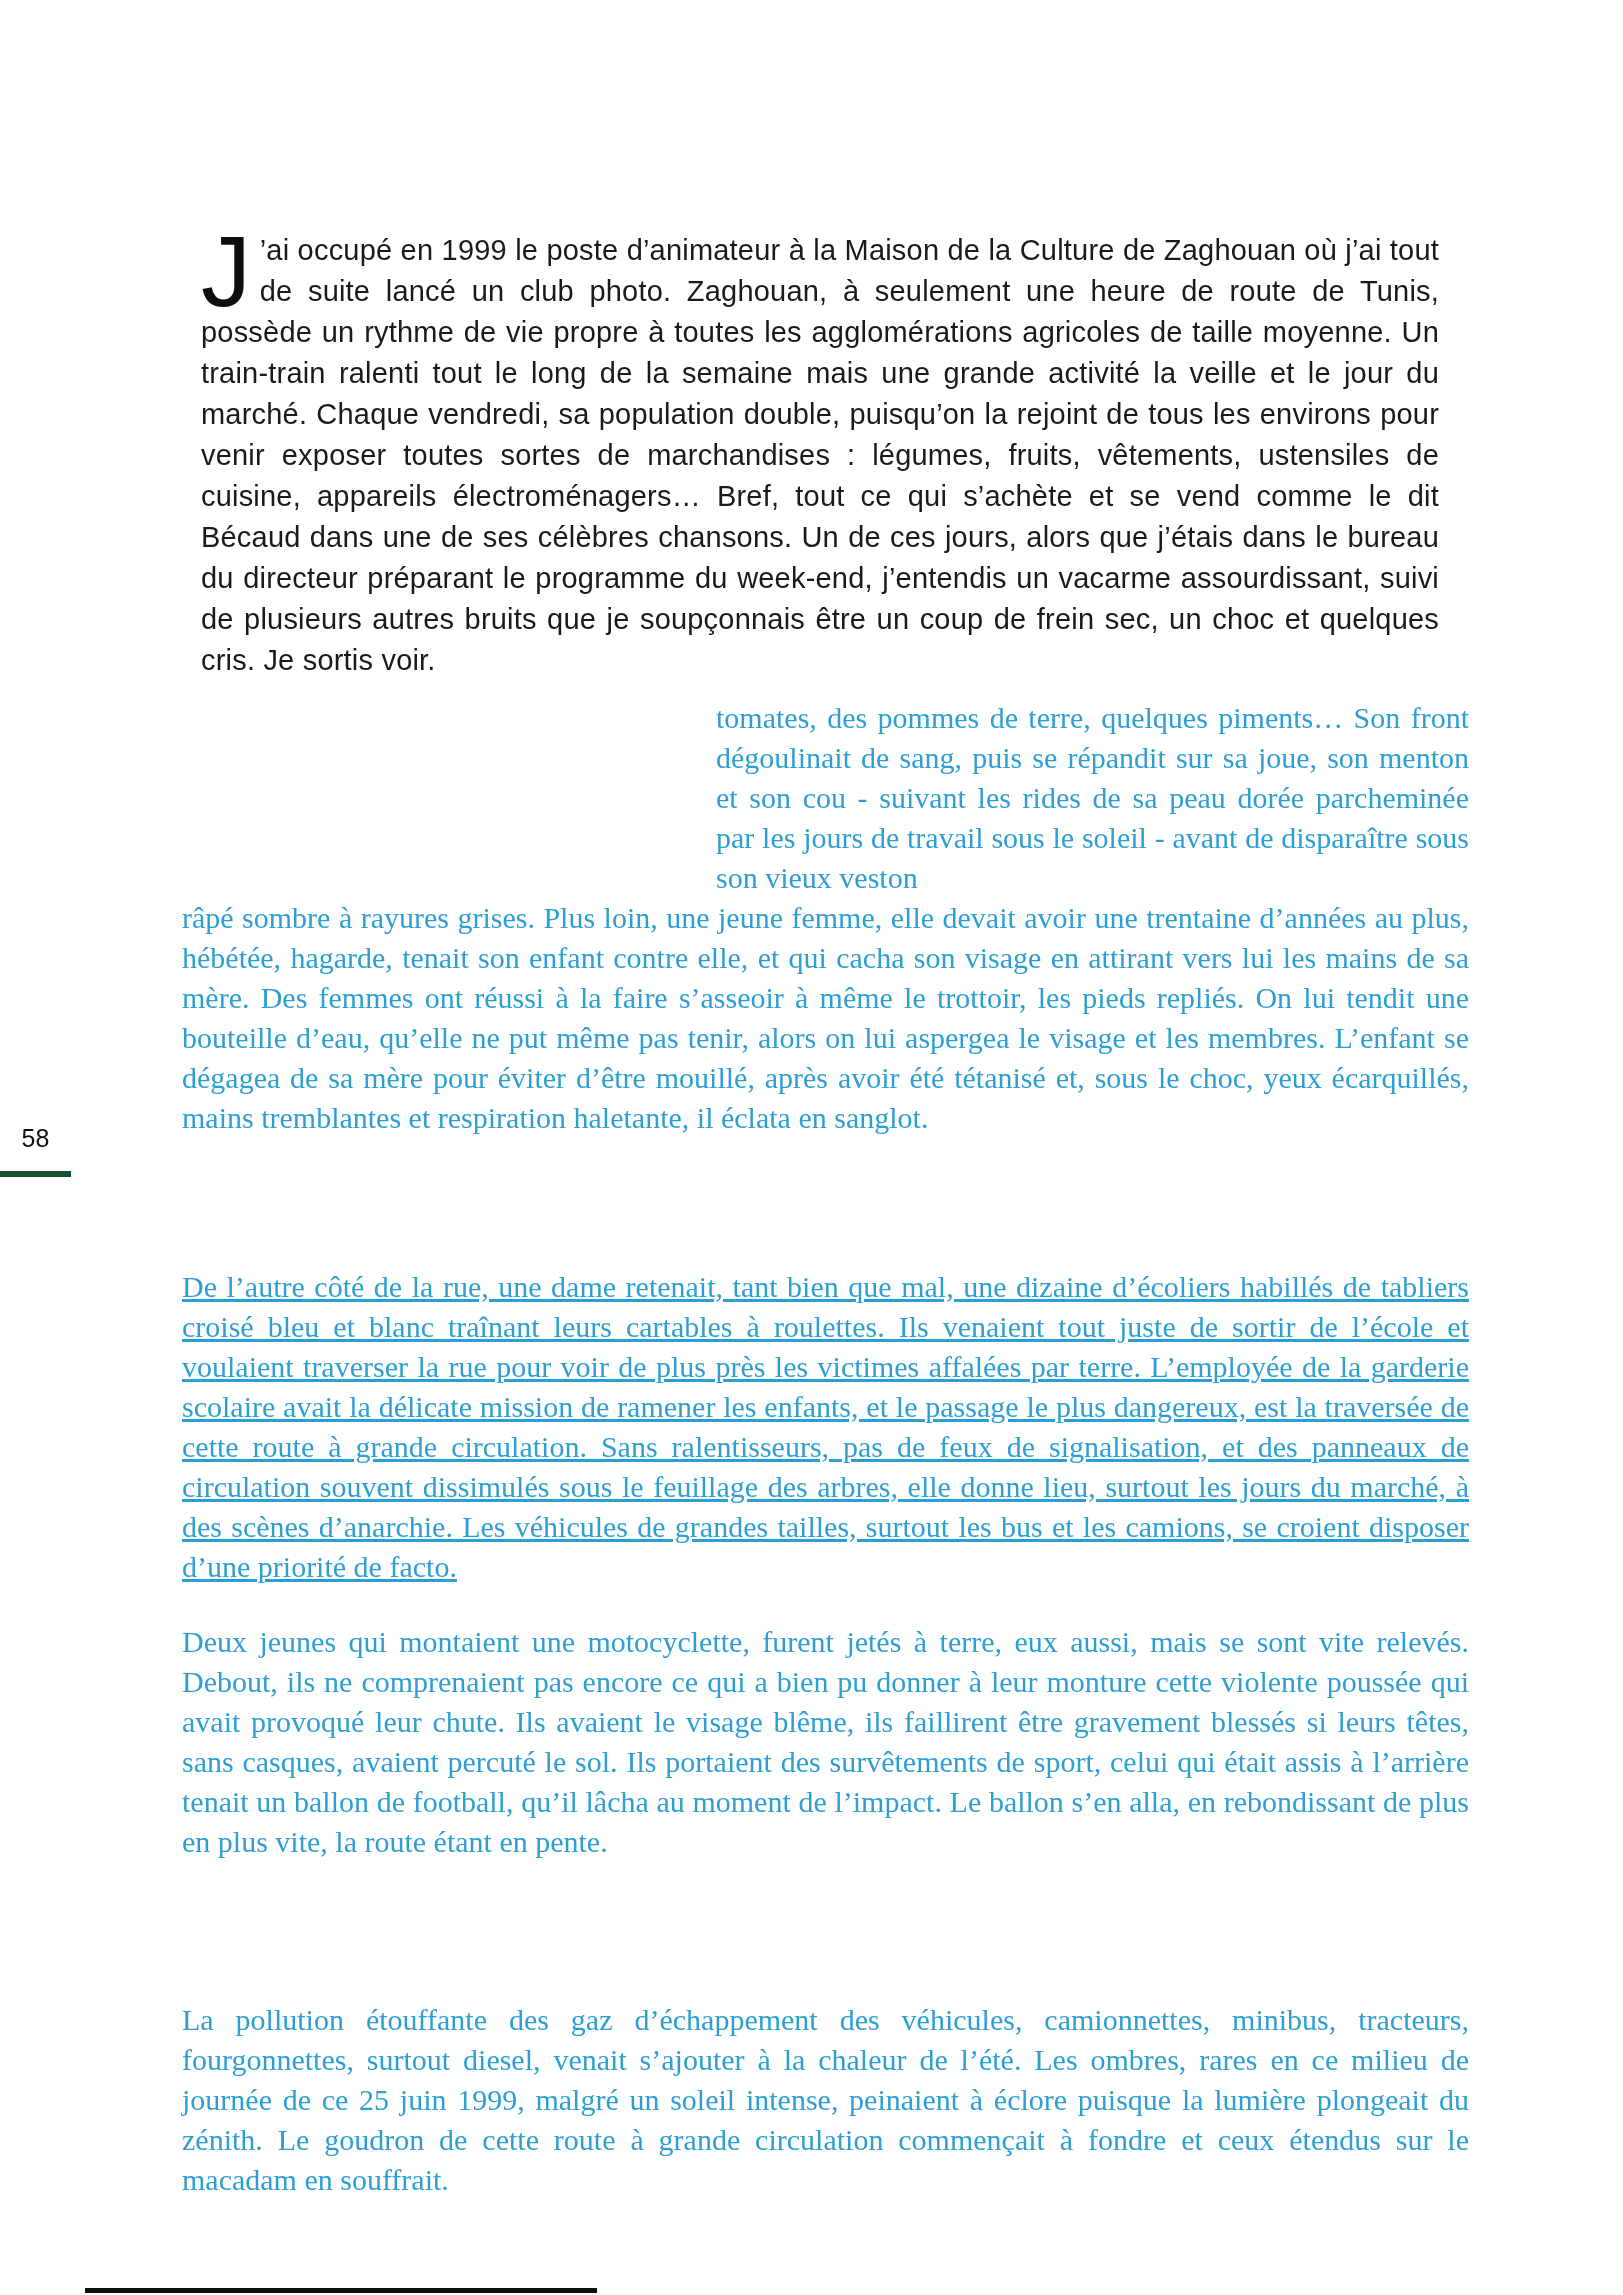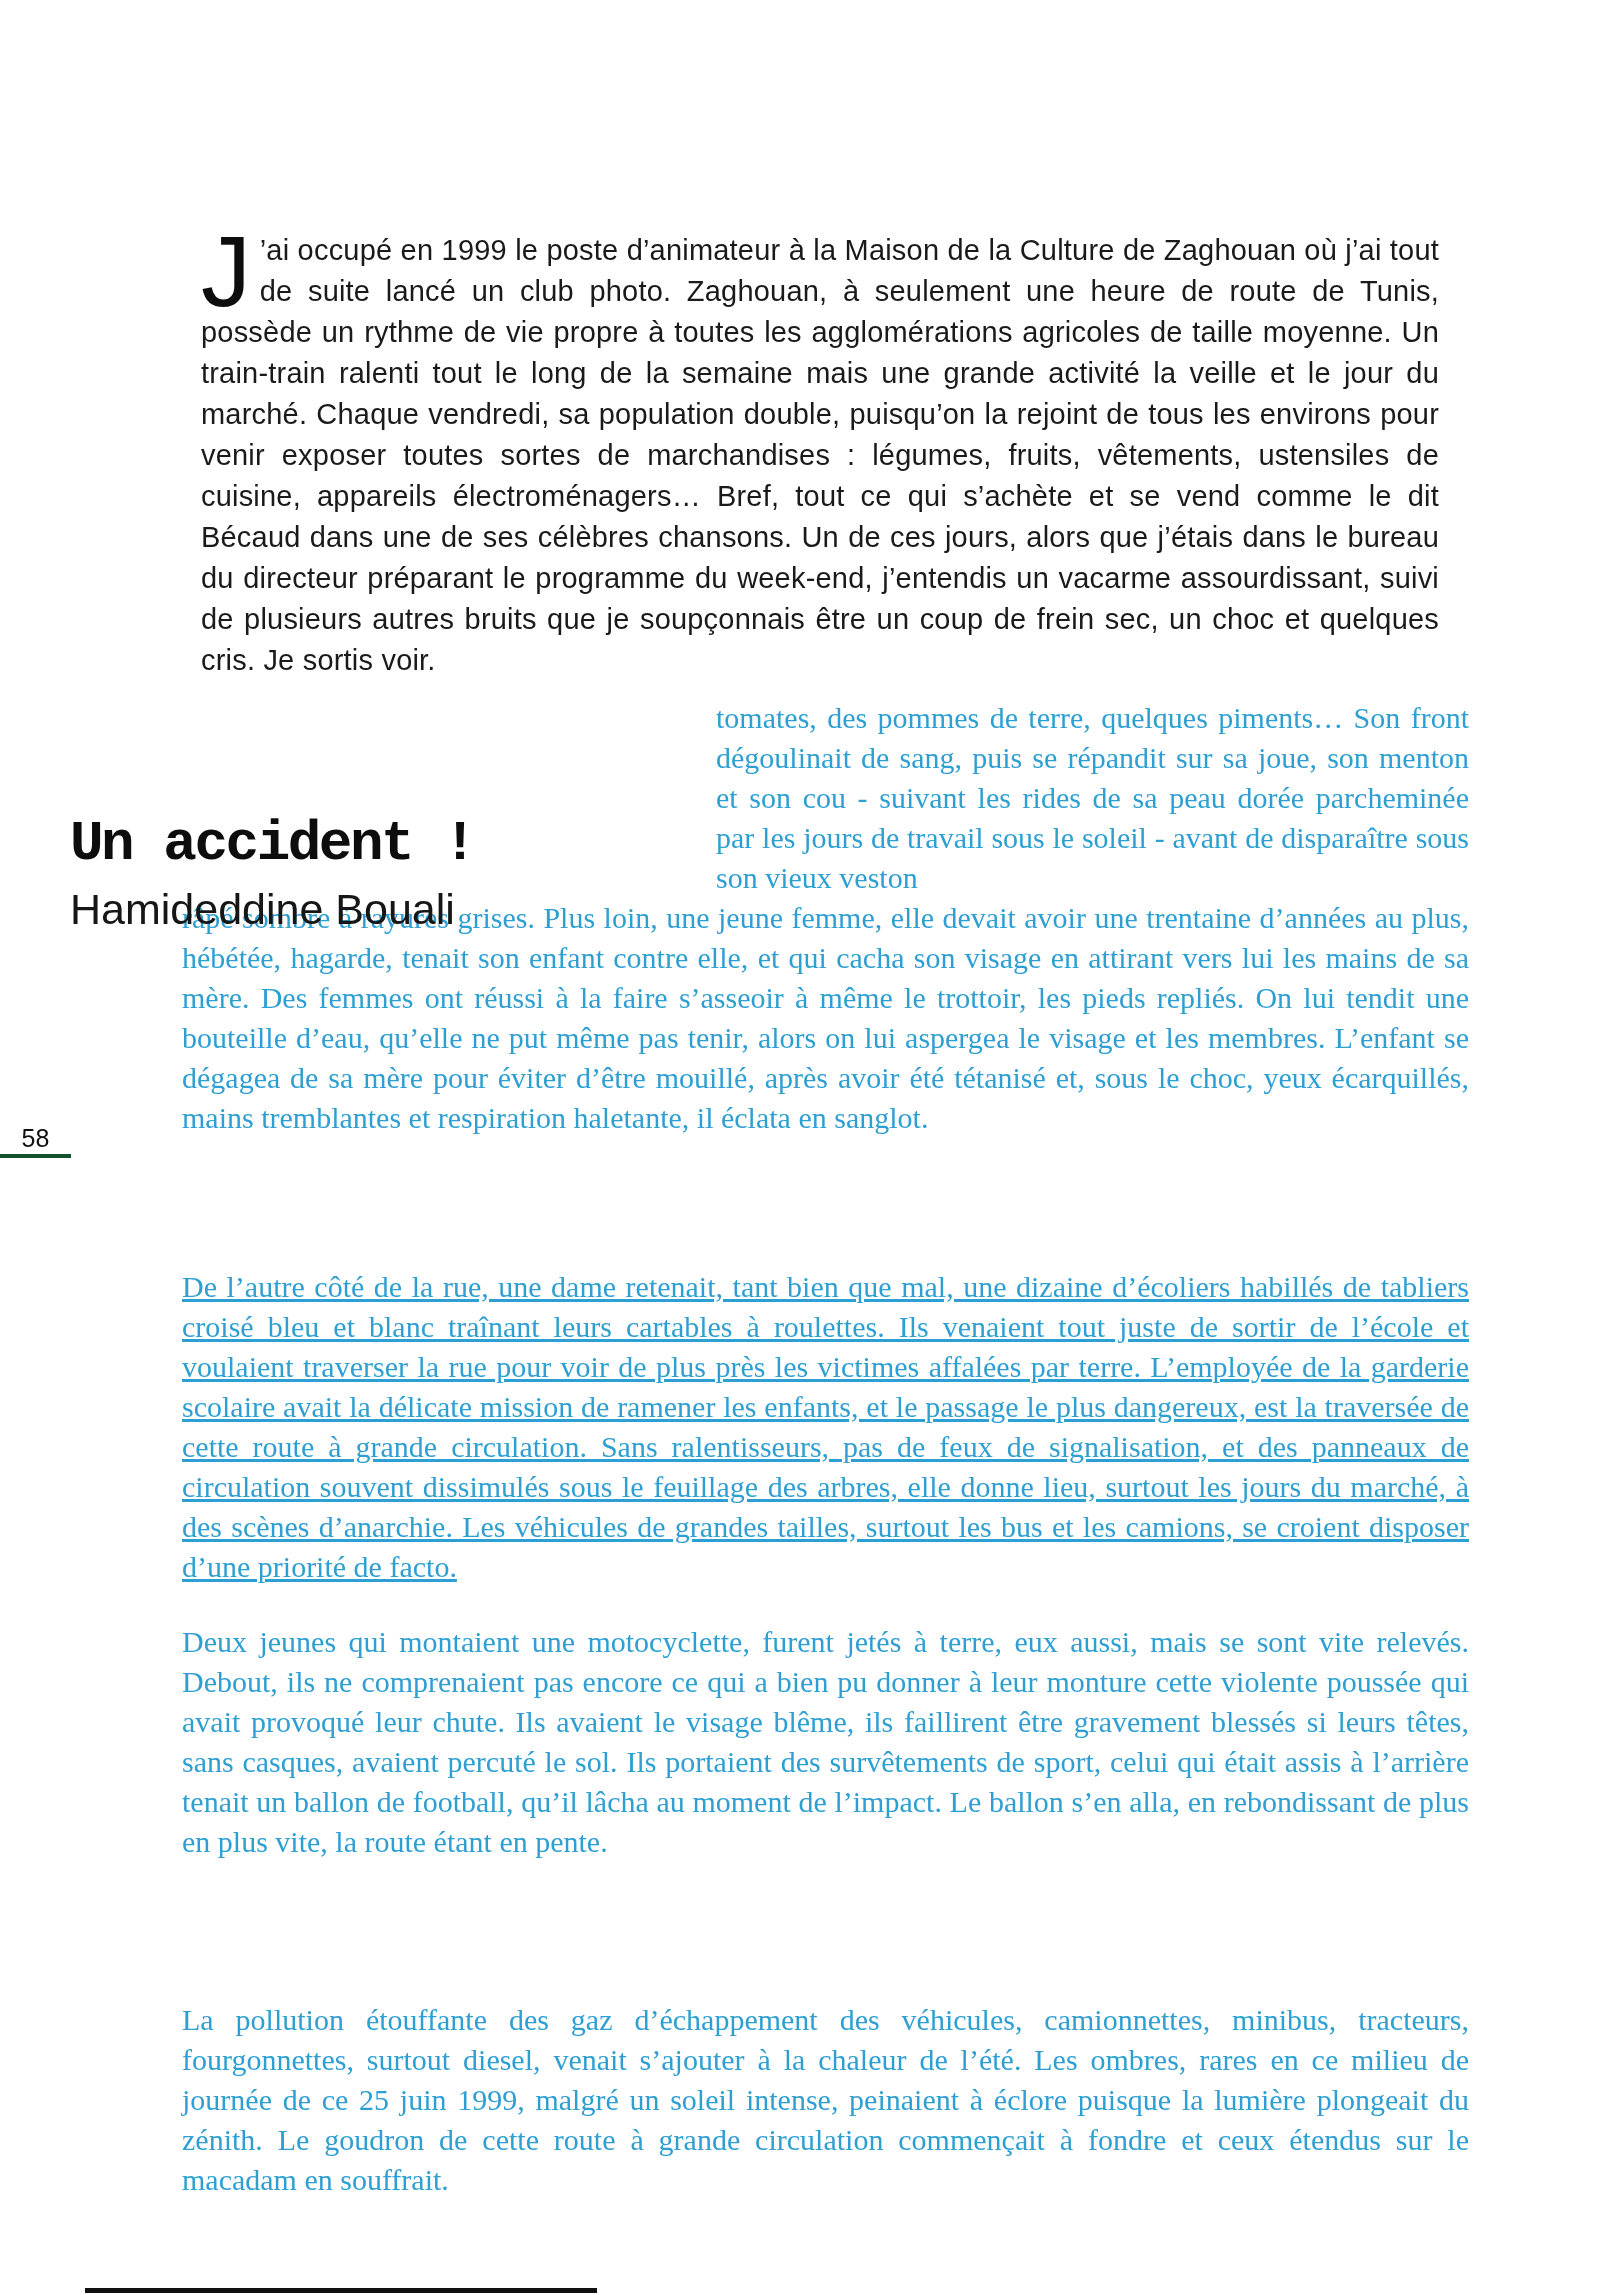--- a/index.html
+++ b/index.html
@@ -69,44 +69,40 @@
     color:#161616;
     white-space:nowrap;
   }
 
   
   .pageno{
     position:absolute;top:1124px;left:0;width:71px;
     font-family:"Liberation Sans",sans-serif;
     font-size:25px;color:#101010;
     text-align:center;
-    padding-bottom:1px;
-    border-bottom:4px solid #14532d;
+    padding-bottom:18px;
+    border-bottom:6px solid #14532d;
   }
 
   
   .bottom-bar{
     position:absolute;left:85px;top:2288px;
     width:512px;height:5px;background:#101010;
   }
 </style>
 </head>
 <body>
 
 <div class="page">
 
   <section class="intro">
     <span class="dropcap">J</span><span>’ai occupé en 1999 le poste d’animateur à la Maison de la Culture de Zaghouan où j’ai tout de suite lancé un club photo. Zaghouan, à seulement une heure de route de Tunis, possède un rythme de vie propre à toutes les agglomérations agricoles de taille moyenne. Un train-train ralenti tout le long de la semaine mais une grande activité la veille et le jour du marché. Chaque vendredi, sa population double, puisqu’on la rejoint de tous les environs pour venir exposer toutes sortes de marchandises : légumes, fruits, vêtements, ustensiles de cuisine, appareils électroménagers… Bref, tout ce qui s’achète et se vend comme le dit Bécaud dans une de ses célèbres chansons. Un de ces jours, alors que j’étais dans le bureau du directeur préparant le programme du week-end, j’entendis un vacarme assourdissant, suivi de plusieurs autres bruits que je soupçonnais être un coup de frein sec, un choc et quelques cris. Je sortis voir.</span>
   </section>
 
   <section class="para p1">
-    <div class="titleblock">
-      <h1>Un accident !</h1>
-      <h2>Hamideddine Bouali</h2>
-    </div>
     <div class="seg2row">
       <div class="seg2spacer"></div>
       <div class="seg2col">tomates, des pommes de terre, quelques piments… Son front dégoulinait de sang, puis se répandit sur sa joue, son menton et son cou - suivant les rides de sa peau dorée parcheminée par les jours de travail sous le soleil - avant de disparaître sous son vieux veston</div>
     </div>
     <div class="seg3">râpé sombre à rayures grises. Plus loin, une jeune femme, elle devait avoir une trentaine d’années au plus, hébétée, hagarde, tenait son enfant contre elle, et qui cacha son visage en attirant vers lui les mains de sa mère. Des femmes ont réussi à la faire s’asseoir à même le trottoir, les pieds repliés. On lui tendit une bouteille d’eau, qu’elle ne put même pas tenir, alors on lui aspergea le visage et les membres. L’enfant se dégagea de sa mère pour éviter d’être mouillé, après avoir été tétanisé et, sous le choc, yeux écarquillés, mains tremblantes et respiration haletante, il éclata en sanglot.</div>
   </section>
 
   <section class="para p2">De l’autre côté de la rue, une dame retenait, tant bien que mal, une dizaine d’écoliers habillés de tabliers croisé bleu et blanc traînant leurs cartables à roulettes. Ils venaient tout juste de sortir de l’école et voulaient traverser la rue pour voir de plus près les victimes affalées par terre. L’employée de la garderie scolaire avait la délicate mission de ramener les enfants, et le passage le plus dangereux, est la traversée de cette route à grande circulation. Sans ralentisseurs, pas de feux de signalisation, et des panneaux de circulation souvent dissimulés sous le feuillage des arbres, elle donne lieu, surtout les jours du marché, à des scènes d’anarchie. Les véhicules de grandes tailles, surtout les bus et les camions, se croient disposer d’une priorité de facto.</section>
 
   <section class="para p3">Deux jeunes qui montaient une motocyclette, furent jetés à terre, eux aussi, mais se sont vite relevés. Debout, ils ne comprenaient pas encore ce qui a bien pu donner à leur monture cette violente poussée qui avait provoqué leur chute. Ils avaient le visage blême, ils faillirent être gravement blessés si leurs têtes, sans casques, avaient percuté le sol. Ils portaient des survêtements de sport, celui qui était assis à l’arrière tenait un ballon de football, qu’il lâcha au moment de l’impact. Le ballon s’en alla, en rebondissant de plus en plus vite, la route étant en pente.</section>

